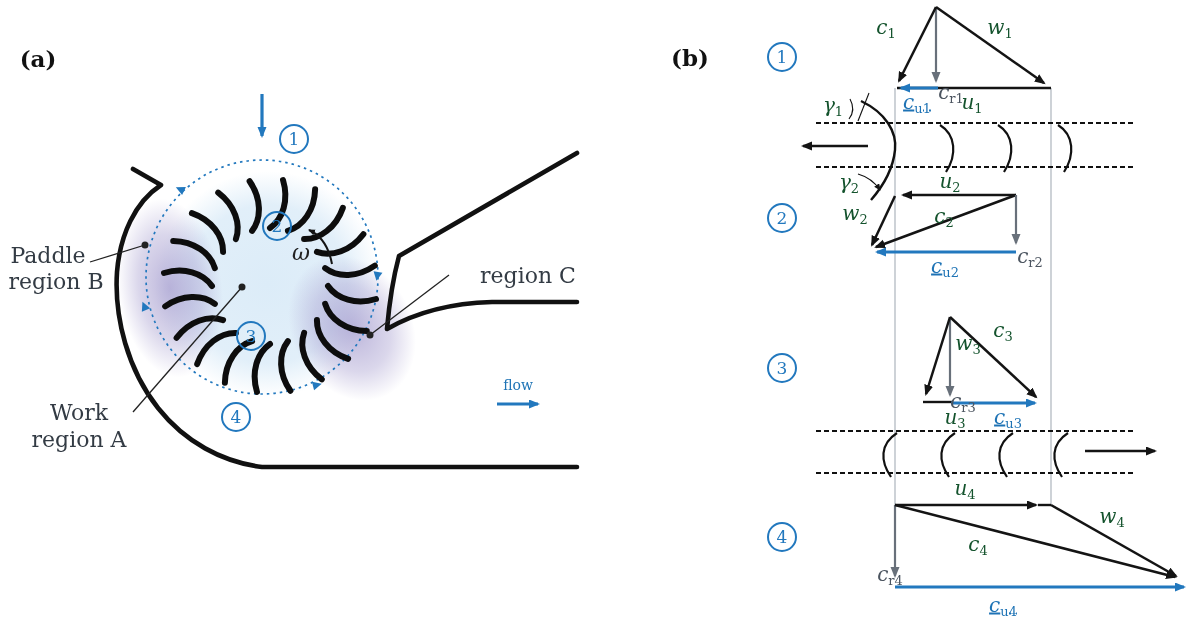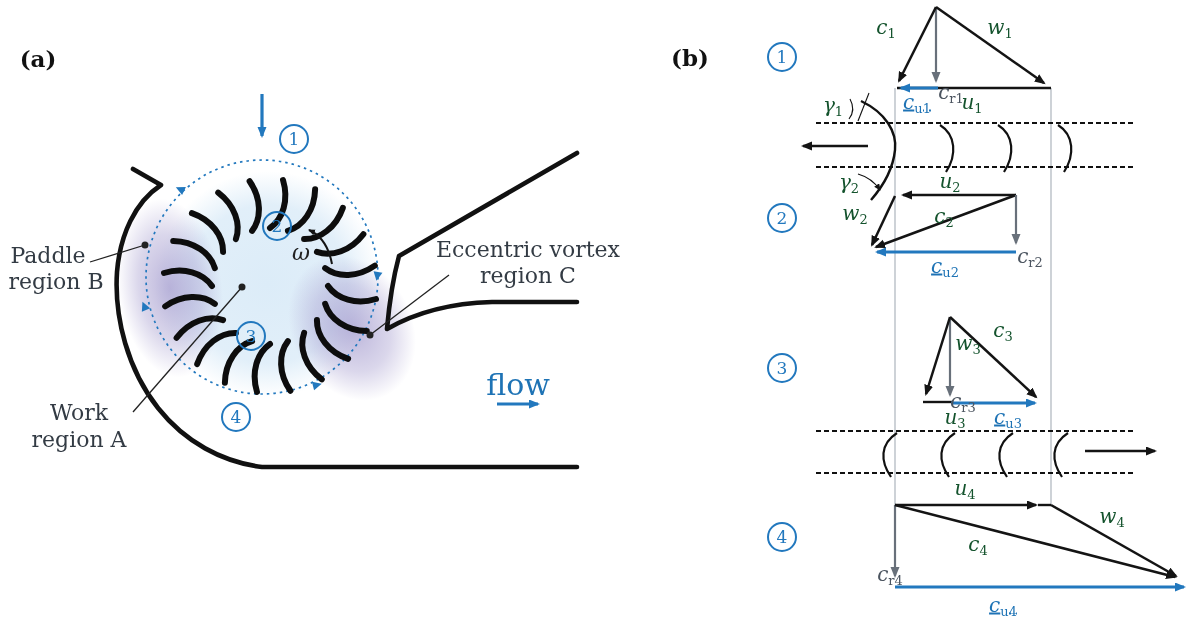--- a/index.html
+++ b/index.html
@@ -12,21 +12,21 @@
   .vlab{position:absolute;transform:translate(-50%,-50%);white-space:nowrap;
         font-size:20px;color:#14532d;line-height:1;}
   .vlab i{font-style:italic;}
   .vlab sub{font-size:13px;font-style:normal;vertical-align:-4px;letter-spacing:0;}
   .blue{color:#1e73b5;text-decoration:underline;}
   .grayv{color:#4c5560;margin-top:36px;}
   .badge{position:absolute;width:26px;height:26px;margin:-15px 0 0 -15px;
          border:2px solid #2278be;border-radius:50%;color:#2278be;
          display:flex;align-items:center;justify-content:center;
          font-size:17px;line-height:1;background:transparent;}
-  .flowlbl{color:#1e73b5;font-size:30px;}
+  .flowlbl{color:#1e73b5;font-size:14px;}
   .omega{font-style:italic;font-size:22px;color:#222;}
 </style>
 </head>
 <body>
 
 <div id="fig">
 
 <svg width="1200" height="623" viewBox="0 0 1200 623">
   <defs>
     <radialGradient id="gBlue">
@@ -186,21 +186,20 @@
 
 <div class="badge" style="left:294px;top:139px">1</div>
 <div class="badge" style="left:277px;top:226px">2</div>
 <div class="badge" style="left:251px;top:336px">3</div>
 <div class="badge" style="left:236px;top:417px">4</div>
 
 <span class="lbl" style="left:48px;top:256px">Paddle</span>
 <span class="lbl" style="left:56px;top:282px">region B</span>
 <span class="lbl" style="left:79px;top:413px">Work</span>
 <span class="lbl" style="left:79px;top:440px">region A</span>
-<span class="lbl" style="left:528px;top:250px">Eccentric vortex</span>
 <span class="lbl" style="left:528px;top:276px">region C</span>
 <span class="lbl omega" style="left:301px;top:253px">ω</span>
 <span class="lbl flowlbl" style="left:518px;top:385px">flow</span>
 
 <div class="badge" style="left:782px;top:57px">1</div>
 <div class="badge" style="left:782px;top:218px">2</div>
 <div class="badge" style="left:782px;top:368px">3</div>
 <div class="badge" style="left:782px;top:537px">4</div>
 
 <span class="vlab" style="left:833px;top:106px"><i>γ</i><sub>1</sub></span>

